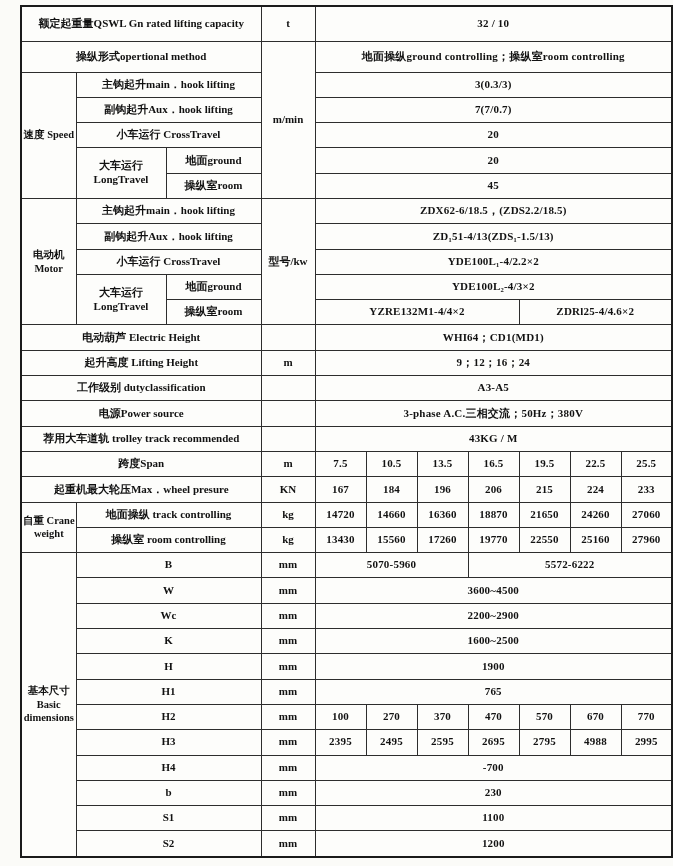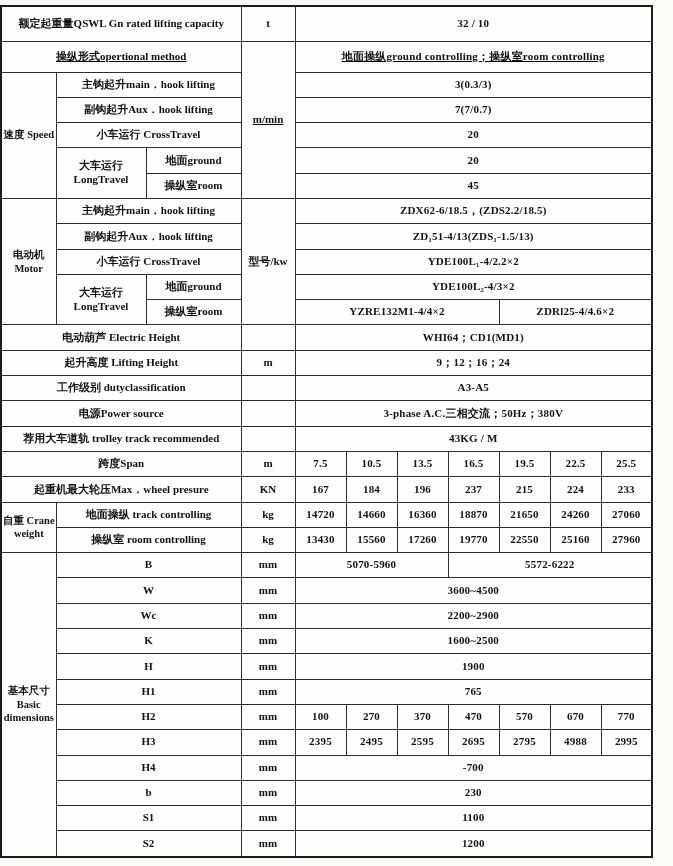--- a/index.html
+++ b/index.html
@@ -2,38 +2,38 @@
 <html><head>
 <meta charset="utf-8">
 <style>
   html,body { margin:0; padding:0; }
   body {
     width:673px; height:866px; position:relative;
     background:#fbfbf8;
     font-family:"Liberation Serif","DejaVu Serif",serif;
   }
   table.spec {
-    position:absolute; left:0; top:5px;
+    position:absolute; left:20px; top:5px;
     width:652px; height:853px;
     border-collapse:collapse; table-layout:fixed;
     border:2px solid #1b1b1b;
     background:#fdfdfb;
   }
   td {
     border:1px solid #2d2d2d;
     text-align:center; vertical-align:middle;
     font-weight:bold; font-size:11px; color:#121212;
     padding:1px 2px; line-height:1.25;
     overflow:hidden;
   }
   td.grp { font-size:10.5px; padding:1px 0; line-height:1.3; }
   td.unit { font-size:11px; }
   td.val { font-size:11px; letter-spacing:0.2px; }
   tr.r0 { height:35px; }
-  tr.r1 { height:31px;text-decoration:underline; }
+  tr.r1 { height:31px; }
 </style>
 </head>
 <body>
 
 <table class="spec">
   <colgroup>
     <col style="width:55px">
       <col style="width:90px">
       <col style="width:95px">
     <col style="width:54px">
@@ -137,21 +137,21 @@
         <td class="val">19.5</td>
         <td class="val">22.5</td>
         <td class="val">25.5</td>
       </tr>
       <tr class="r18">
         <td colspan="3" class="">起重机最大轮压Max．wheel presure</td>
         <td class="unit">KN</td>
         <td class="val">167</td>
         <td class="val">184</td>
         <td class="val">196</td>
-        <td class="val">237</td>
+        <td class="val">206</td>
         <td class="val">215</td>
         <td class="val">224</td>
         <td class="val">233</td>
       </tr>
       <tr class="r19">
         <td rowspan="2" class="grp">自重 Crane weight</td>
         <td colspan="2" class="">地面操纵 track controlling</td>
         <td class="unit">kg</td>
         <td class="val">14720</td>
         <td class="val">14660</td>

